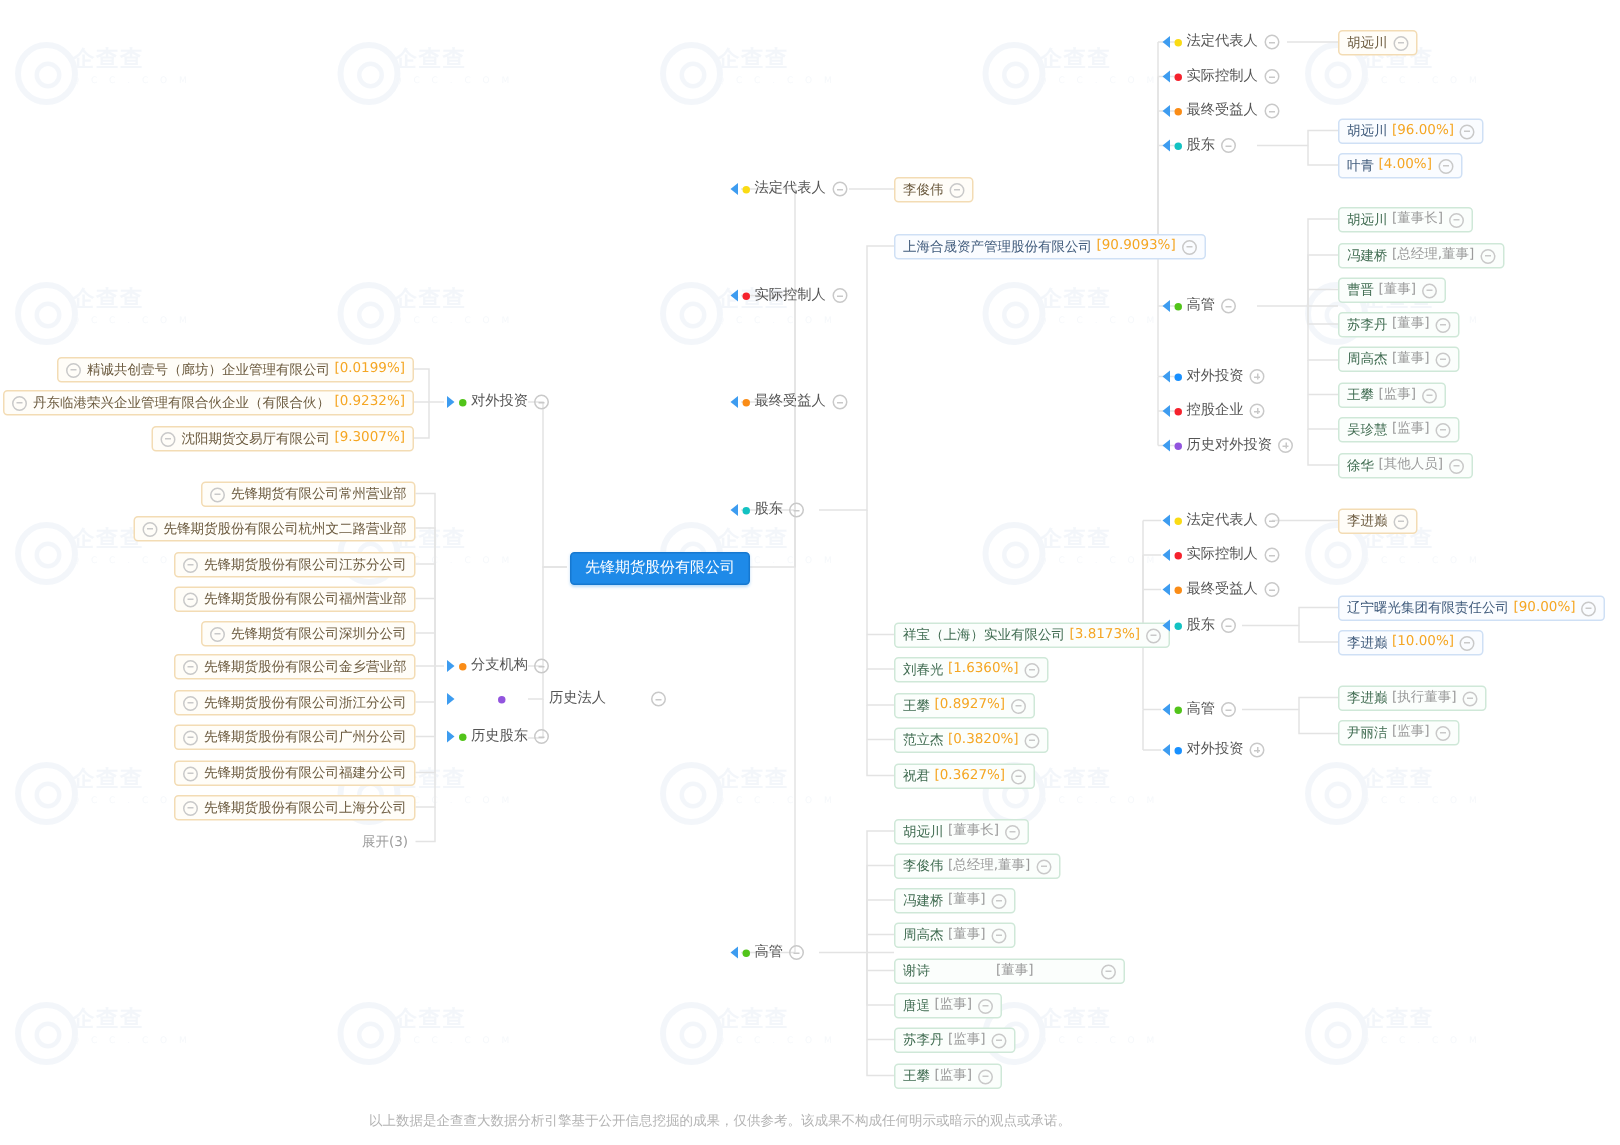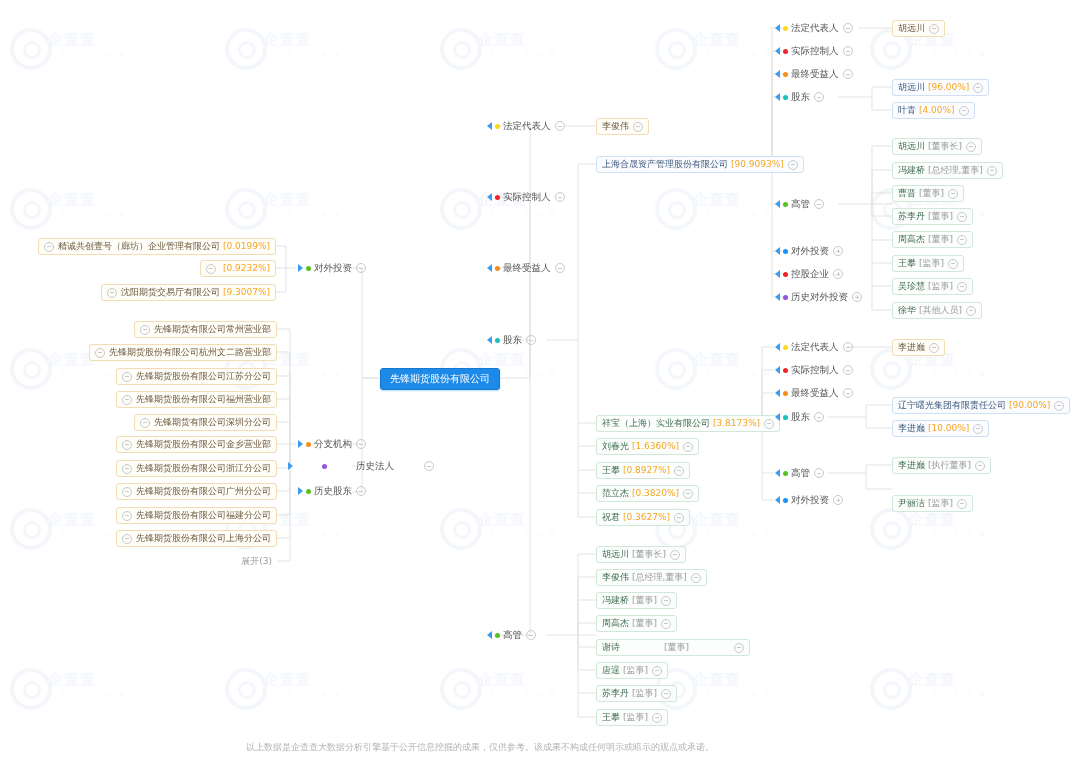--- a/index.html
+++ b/index.html
@@ -341,39 +341,40 @@
     <span class="cdot" style="background: rgb(82, 196, 26);"></span>
     <span class="ctext">对外投资</span>
     <span class="ctog"></span>
   </div>
 <div class="cat dir-right" style="left: 298px; top: 437px; justify-content: center;">
     <span class="arrow"></span>
     <span class="cdot" style="background: rgb(250, 140, 22);"></span>
     <span class="ctext">分支机构</span>
     <span class="ctog"></span>
   </div>
-<div class="cat dir-right" style="left: 288px; top: 459px; gap: 26px;">
+<div class="cat dir-right" style="left: 298px; top: 459px; gap: 26px;">
     <span class="arrow"></span>
     <span class="cdot" style="background: rgb(146, 84, 222);"></span>
     <span class="ctext">历史法人</span>
     <span class="ctog"></span>
   </div>
 <div class="cat dir-right" style="left: 298px; top: 484px;">
     <span class="arrow"></span>
     <span class="cdot" style="background: rgb(82, 196, 26);"></span>
     <span class="ctext">历史股东</span>
     <span class="ctog"></span>
   </div>
 <div class="node t-orange" style="left: auto; top: 238px; right: 804px;">
     <span class="dot pre"></span>
     <span class="nlabel">精诚共创壹号（廊坊）企业管理有限公司</span>
     <span class="npct">[0.0199%]</span>
   </div>
 <div class="node t-orange" style="left: auto; top: 260px; right: 804px;">
     <span class="dot pre"></span>
+    <span class="nlabel">丹东临港荣兴企业管理有限合伙企业（有限合伙）</span>
     <span class="npct">[0.9232%]</span>
   </div>
 <div class="node t-orange" style="left: auto; top: 284px; right: 804px;">
     <span class="dot pre"></span>
     <span class="nlabel">沈阳期货交易厅有限公司</span>
     <span class="npct">[9.3007%]</span>
   </div>
 <div class="node t-orange" style="left: auto; top: 321px; right: 803px;">
     <span class="dot pre"></span>
     <span class="nlabel">先锋期货有限公司常州营业部</span>
@@ -672,17 +673,17 @@
 <div class="node t-blue" style="left: 892px; top: 420px;">
     <span class="nlabel">李进巅</span>
     <span class="npct">[10.00%]</span>
     <span class="dot post"></span>
   </div>
 <div class="node t-green" style="left: 892px; top: 457px;">
     <span class="nlabel">李进巅</span>
     <span class="nrole">[执行董事]</span>
     <span class="dot post"></span>
   </div>
-<div class="node t-green" style="left: 892px; top: 480px; margin-top: 15px;">
+<div class="node t-green" style="left: 892px; top: 480px;">
     <span class="nlabel">尹丽洁</span>
     <span class="nrole">[监事]</span>
     <span class="dot post"></span>
   </div>
 
 </body></html>

